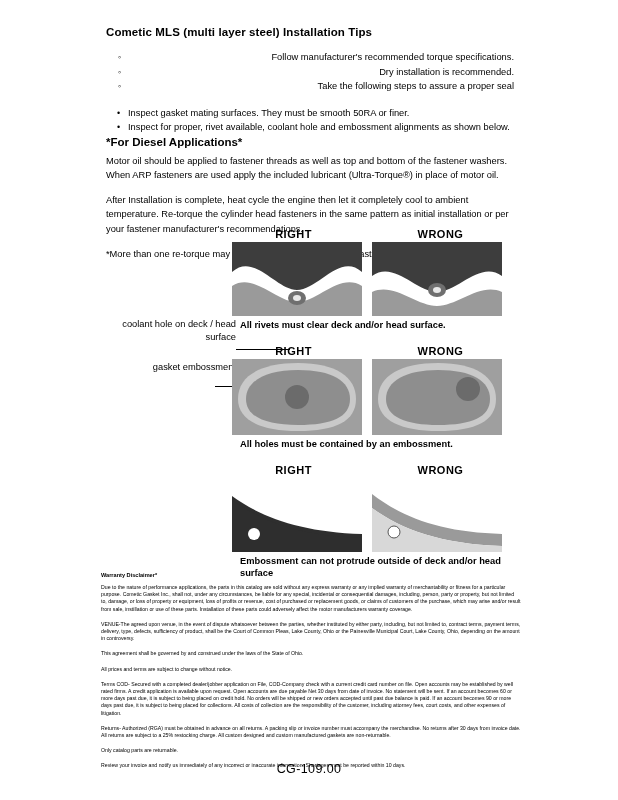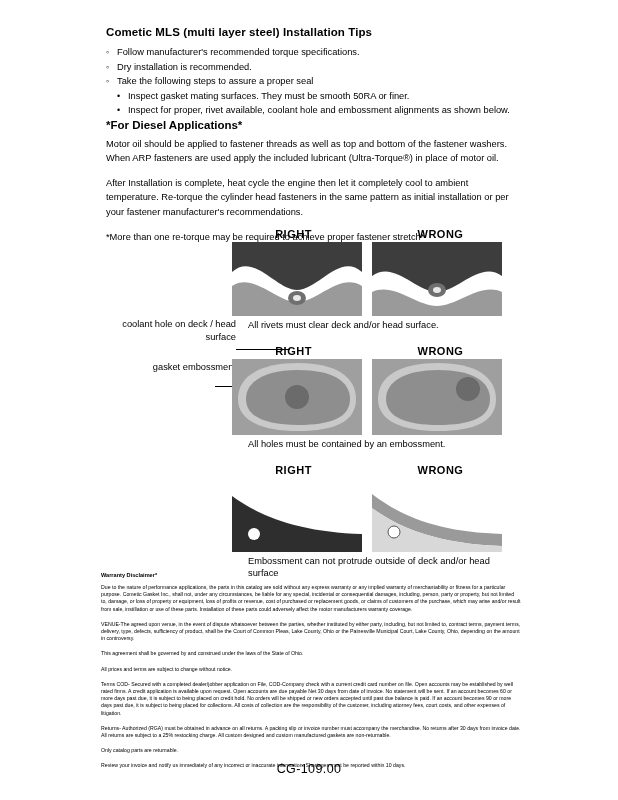--- a/index.html
+++ b/index.html
@@ -29,23 +29,24 @@
     top: 26px;
     width: 420px;
   }
   h1.title {
     font-size: 11.5px;
     font-weight: bold;
     margin: 0 0 7px 0;
     letter-spacing: 0.1px;
   }
   .bullets {
-    margin: 0;
+    margin: 12px;
     padding: 0;
     list-style: none;
+    text-align: right;
   }
   .bullets li {
     font-size: 9.3px;
     line-height: 14.5px;
     padding-left: 11px;
     position: relative;
   }
   .bullets li:before {
     content: "\25E6";
     position: absolute;
@@ -114,21 +115,22 @@
     width: 130px;
     height: 74px;
     position: relative;
     overflow: hidden;
     background: #fff;
   }
   .panel.tall { height: 76px; }
   .caption {
     font-size: 9.3px;
     line-height: 12px;
-    margin: 3px 0 14px 16px;
+    margin: 3px 0 14px 8px;
+    font-weight: bold;
   }
   
   .callouts {
     position: absolute;
     left: 106px;
     top: 318px;
     width: 130px;
     text-align: right;
   }
   .callout-text {

